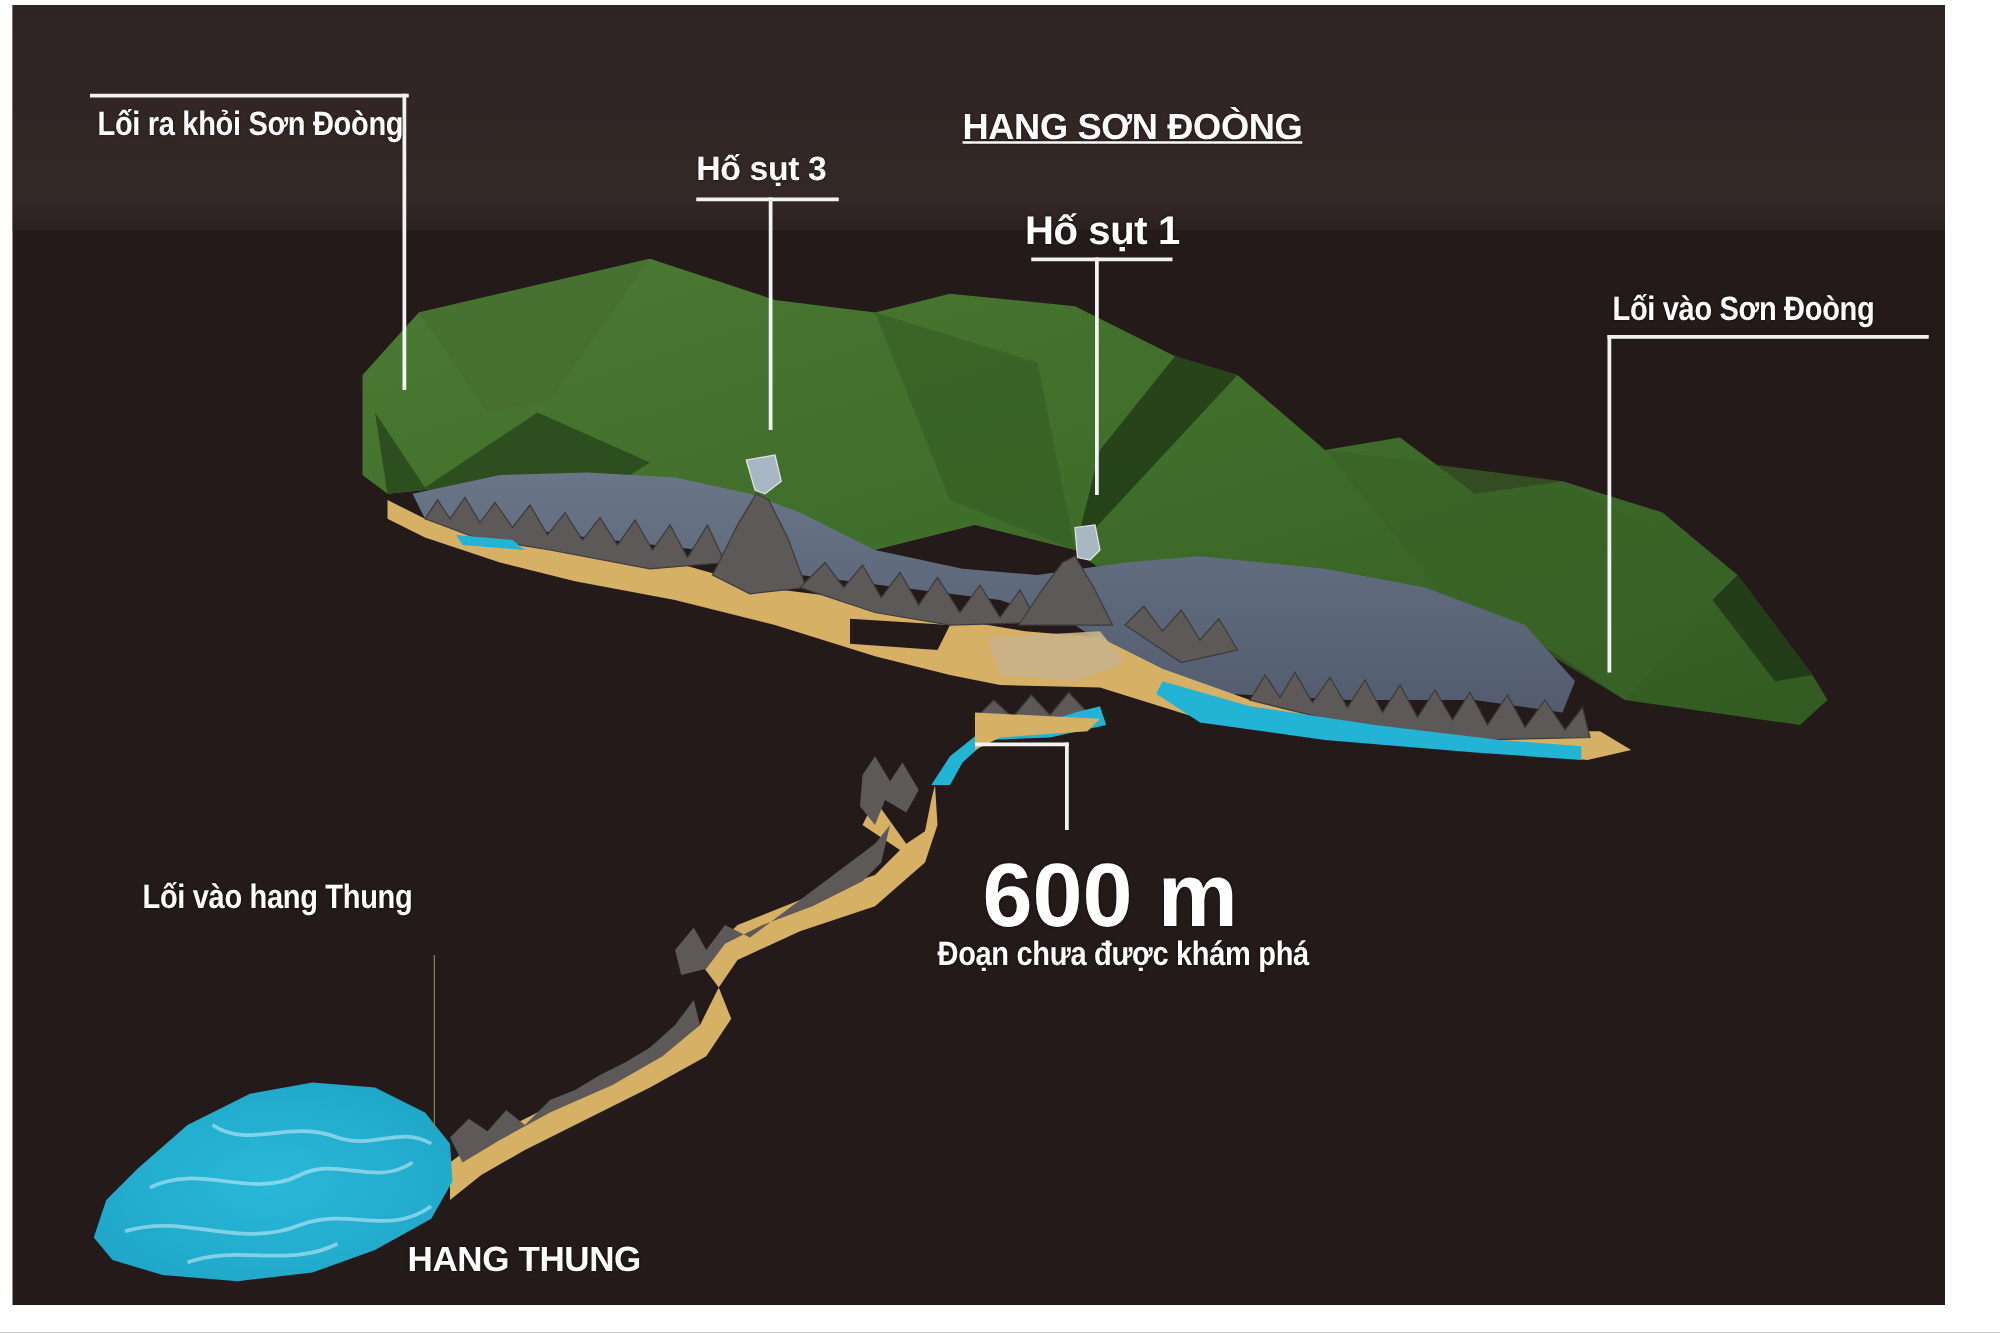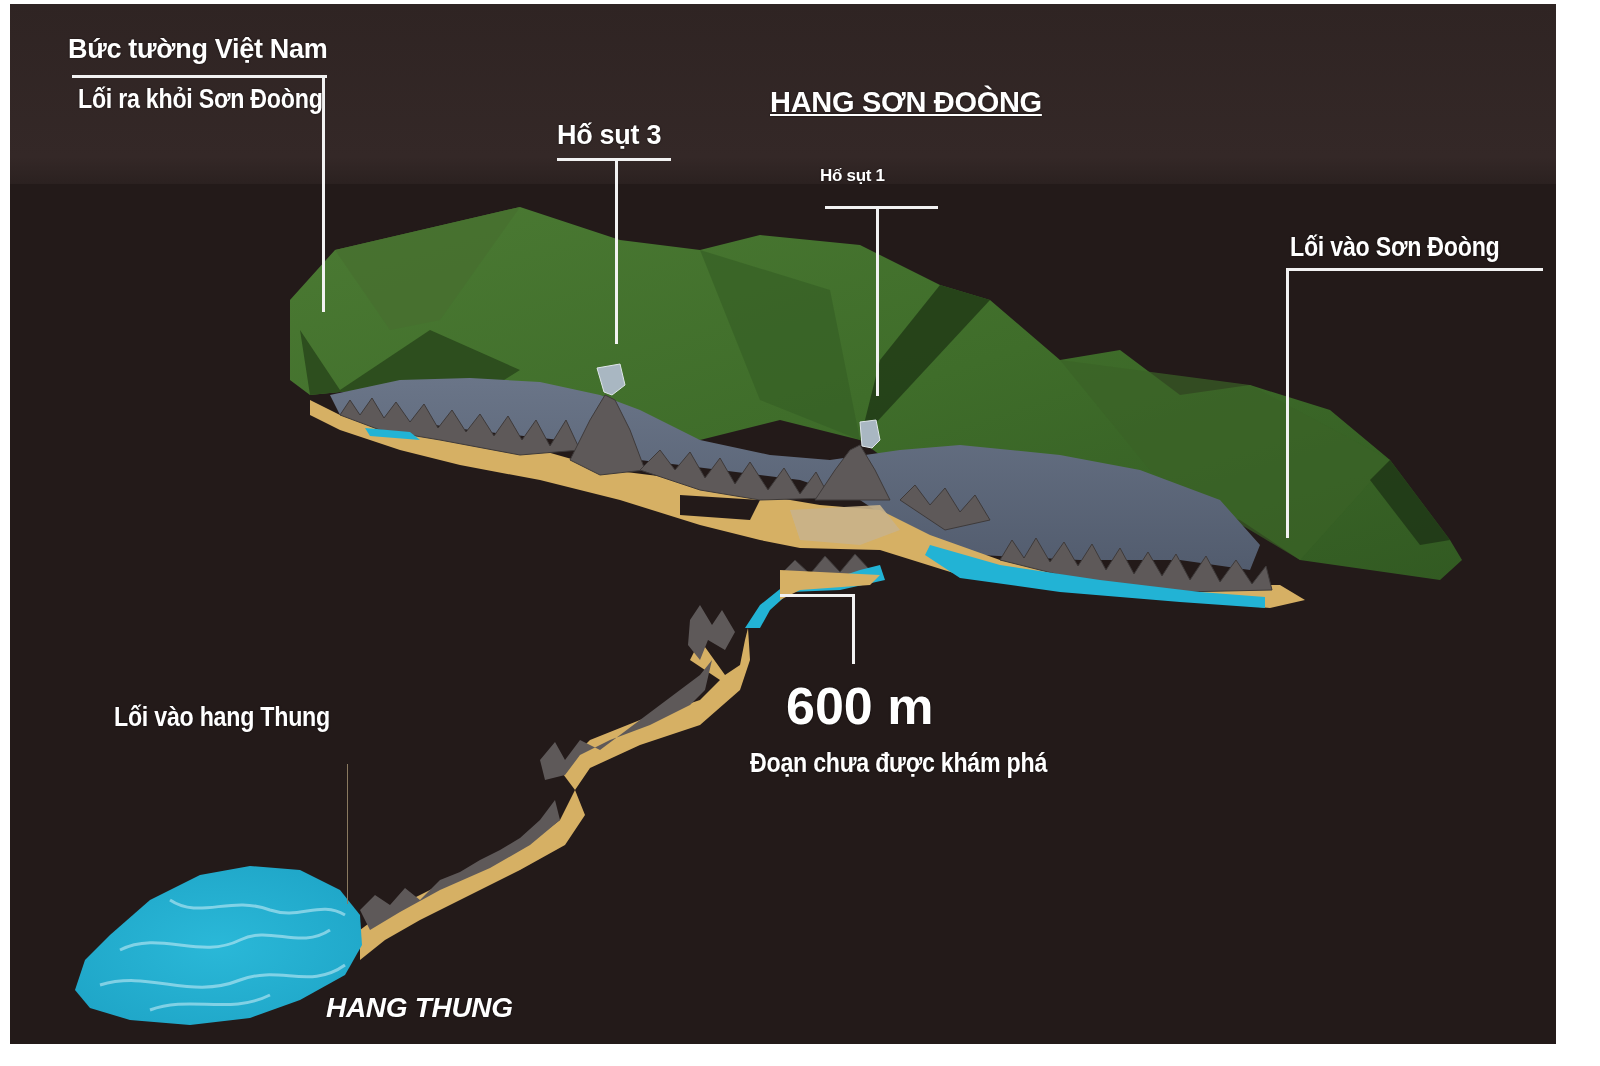--- a/index.html
+++ b/index.html
@@ -84,39 +84,38 @@
     </g>
 
     <g fill="#a9b7c2" stroke="#dfe6ea" stroke-width="1">
       <path d="M597 368 L620 364 L625 385 L612 395 L604 392 Z"></path>
       <path d="M860 422 L876 420 L880 440 L872 448 L862 446 Z"></path>
     </g>
   </svg>
 
   <div class="label" style="left:760px; top:82px; font-size:29px;text-decoration:underline;">HANG SƠN ĐOÒNG</div>
 
-  <div class="label" style="left:58px; top:30px; font-size:27px;">Bức tường Việt Nam</div>
   <div class="leader" style="left:62px; top:71px; width:255px; height:3px;"></div>
   <div class="leader" style="left:312px; top:71px; width:3px; height:237px;"></div>
   <div class="label narrow" style="left:68px; top:80px; font-size:27px;">Lối ra khỏi Sơn Đoòng</div>
 
   <div class="label" style="left:547px; top:116px; font-size:27px;">Hố sụt 3</div>
   <div class="leader" style="left:547px; top:154px; width:114px; height:3px;"></div>
   <div class="leader" style="left:605px; top:154px; width:3px; height:186px;"></div>
 
-  <div class="label" style="left:810px; top:162px; font-size:17px;">Hố sụt 1</div>
+  <div class="label" style="left:810px; top:162px; font-size:32px;">Hố sụt 1</div>
   <div class="leader" style="left:815px; top:202px; width:113px; height:3px;"></div>
   <div class="leader" style="left:866px; top:202px; width:3px; height:190px;"></div>
 
   <div class="label narrow" style="left:1280px; top:228px; font-size:27px;">Lối vào Sơn Đoòng</div>
   <div class="leader" style="left:1276px; top:264px; width:257px; height:3px;"></div>
   <div class="leader" style="left:1276px; top:264px; width:3px; height:270px;"></div>
 
   <div class="leader" style="left:770px; top:590px; width:75px; height:3px;"></div>
   <div class="leader" style="left:842px; top:590px; width:3px; height:70px;"></div>
-  <div class="label" style="left:776px; top:672px; font-size:52px; letter-spacing:0;">600 m</div>
+  <div class="label" style="left:776px; top:672px; font-size:72px; letter-spacing:0;">600 m</div>
   <div class="label narrow" style="left:740px; top:744px; font-size:27px;">Đoạn chưa được khám phá</div>
 
   <div class="label narrow" style="left:104px; top:698px; font-size:27px;">Lối vào hang Thung</div>
   <div class="leader" style="left:337px; top:760px; width:1px; height:140px; background:#8a7a60;"></div>
 
-  <div class="label" style="left:316px; top:988px; font-size:28px;font-style:italic;">HANG THUNG</div>
+  <div class="label" style="left:316px; top:988px; font-size:28px;">HANG THUNG</div>
 </div>
 
 </body></html>

